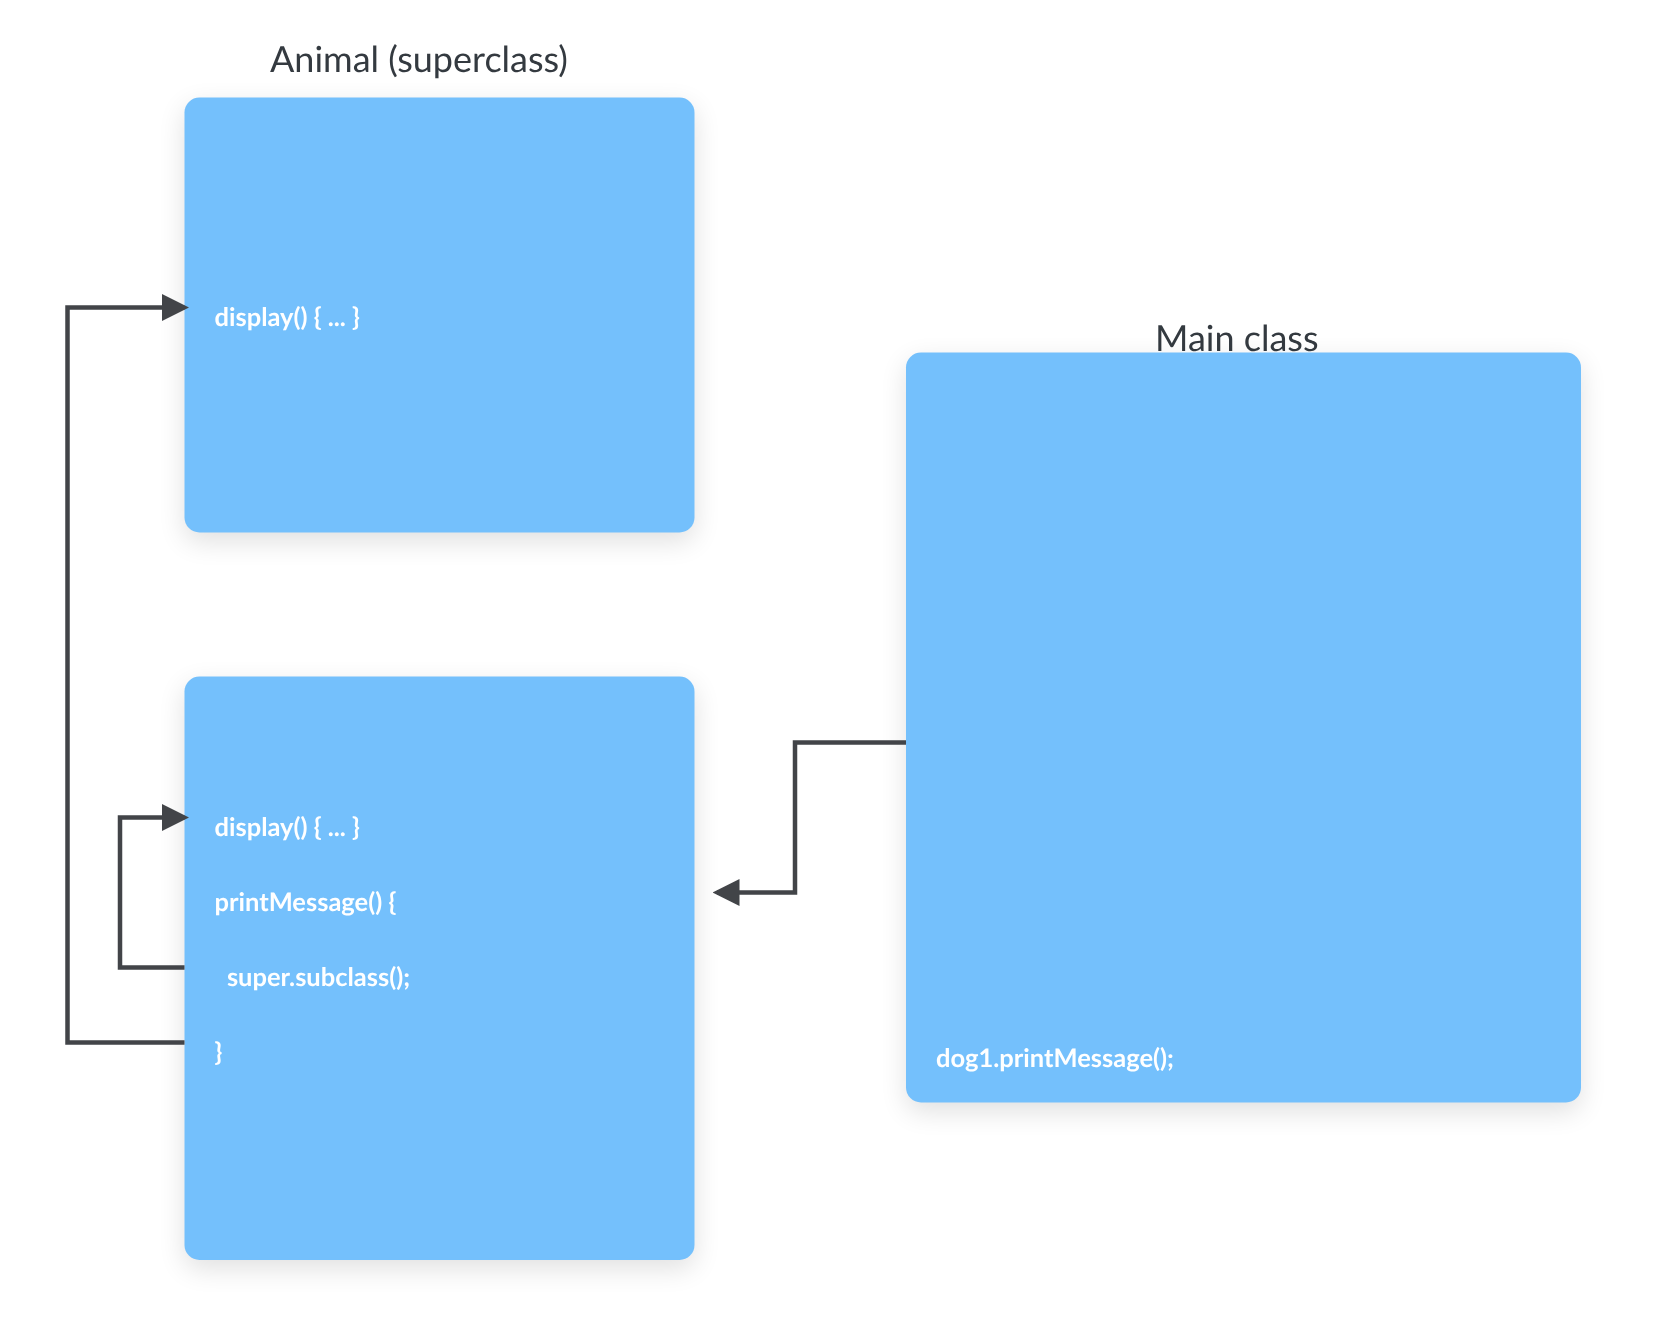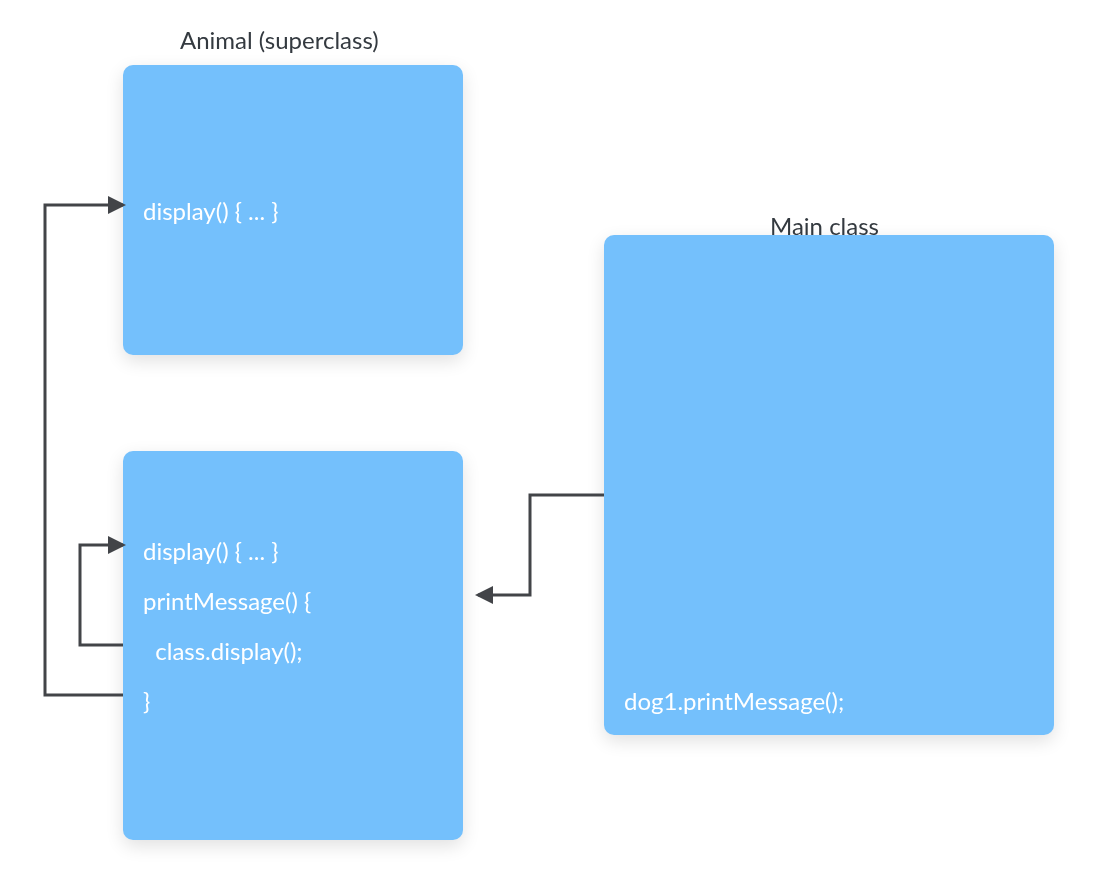--- a/index.html
+++ b/index.html
@@ -10,22 +10,22 @@
     font-size: 24px;
     color: #343a40;
     font-weight: 400;
   }
   .box {
     position: absolute;
     background: #74c0fc;
     border-radius: 10px;
     box-shadow: 0 6px 18px rgba(0,0,0,0.12);
     color: #ffffff;
-    font-weight: 400;
-    font-size: 24px;
+    font-weight: 700;
+    font-size: 17px;
     padding: 20px;
   }
   .box .line { display: block; white-space: pre; }
   .animal-box { left: 123px; top: 65px; width: 340px; height: 290px; display: flex; align-items: center; }
   .dog-box    { left: 123px; top: 451px; width: 340px; height: 389px; }
   .main-box   { left: 604px; top: 235px; width: 450px; height: 500px; display: flex; align-items: flex-end; }
   .dog-content { position: relative; top: 55px; line-height: 50px; }
   svg.arrows { position: absolute; left: 0; top: 0; width: 1118px; height: 880px; pointer-events: none; }
 </style>
 </head>
@@ -37,21 +37,21 @@
   <div class="title" style="left:770px; top:211px;text-align:right;">Main class</div>
 
   <div class="box animal-box">
     <span class="line">display() { ... }</span>
   </div>
 
   <div class="box dog-box">
     <div class="dog-content">
       <span class="line">display() { ... }</span>
       <span class="line">printMessage() {</span>
-      <span class="line">  class.display();</span>
+      <span class="line">  super.subclass();</span>
       <span class="line">}</span>
     </div>
   </div>
 
   <div class="box main-box">
     <span class="line">dog1.printMessage();</span>
   </div>
 
   <svg class="arrows">
     <defs>

